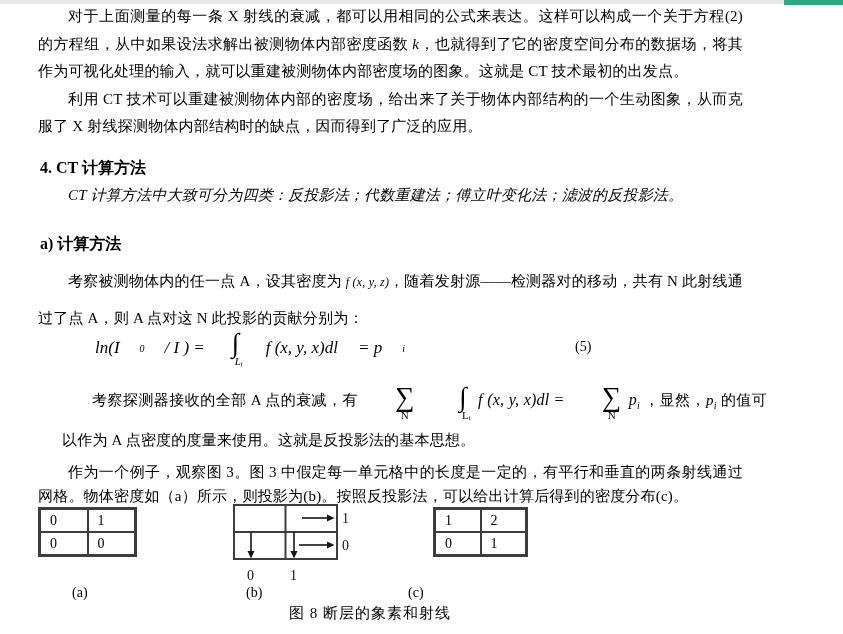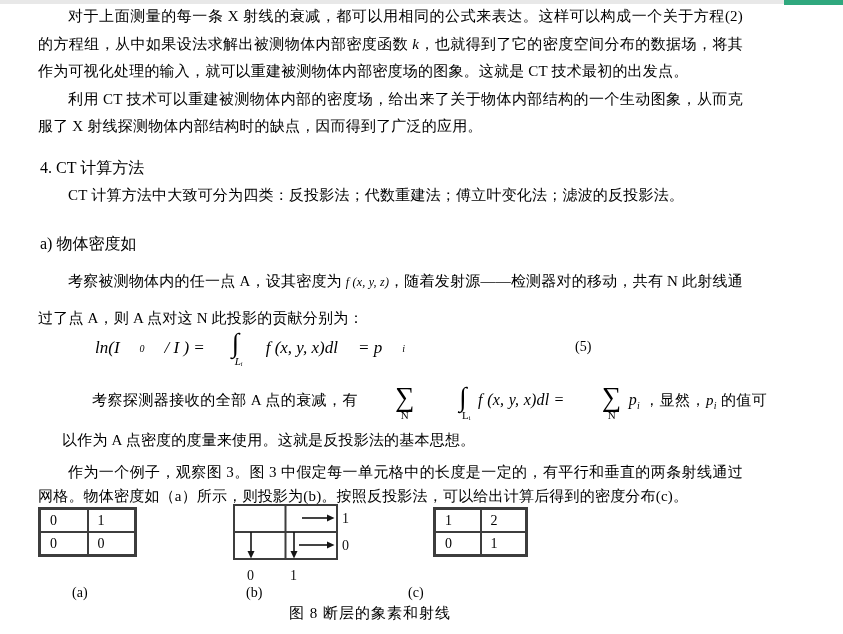--- a/index.html
+++ b/index.html
@@ -8,21 +8,21 @@
   .page { position:relative; width:843px; height:634px; background:#fff;padding-left:24px; }
 
   
   .topbar-track { position:absolute; left:0; top:0; width:843px; height:4px; }
   .topbar-accent { position:absolute; right:0; top:0; width:59px; height:5px; }
 
   
   .tblk { position:absolute; left:38px; width:705px; font-size:15px; line-height:27.5px;
           text-align:justify; letter-spacing:0.2px; }
   .indent { text-indent:2em; }
-  .heading { position:absolute; left:40px; font-size:16px; font-weight:normal; line-height:20px; }
+  .heading { position:absolute; left:40px; font-size:16px; font-weight:bold; line-height:20px; }
 
   .it { font-style:italic; }
   sub.small { font-size:10px; font-style:italic; vertical-align:-4px; }
 
   
   .formula-row { position:absolute; left:38px; top:330px; width:705px; height:44px;
                  font-size:17px; }
   .formula-inner { position:absolute; left:57px; top:0; display:flex; align-items:center;gap:20px; }
   .eq-number { position:absolute; left:537px; top:9px; font-size:14px; font-style:normal; }
 
@@ -56,23 +56,23 @@
   <div class="topbar-track" style="background:#e8e8e8;"></div>
   <div class="topbar-accent" style="background:#2fa87e;"></div>
 
   <div class="tblk" style="top:3px;">
     <div class="indent"><span>对于上面测量的每一条 X 射线的衰减，都可以用相同的公式来表达。这样可以构成一个关于方程(2)的方程组，从中如果设法求解出被测物体内部密度函数 </span><span class="it">k</span><span>，也就得到了它的密度空间分布的数据场，将其作为可视化处理的输入，就可以重建被测物体内部密度场的图象。这就是 CT 技术最初的出发点。</span></div>
     <div class="indent">利用 CT 技术可以重建被测物体内部的密度场，给出来了关于物体内部结构的一个生动图象，从而克服了 X 射线探测物体内部结构时的缺点，因而得到了广泛的应用。</div>
   </div>
 
   <div class="heading" style="top:158px;">4. CT 计算方法</div>
 
-  <div class="tblk indent" style="top:182px;">CT 计算方法中大致可分为四类：反投影法；代数重建法；傅立叶变化法；滤波的反投影法。</div>
+  <div class="tblk indent" style="top:182px;font-style:italic;">CT 计算方法中大致可分为四类：反投影法；代数重建法；傅立叶变化法；滤波的反投影法。</div>
 
-  <div class="heading" style="top:234px;">a) 物体密度如</div>
+  <div class="heading" style="top:234px;">a) 计算方法</div>
 
   <div class="tblk indent" style="top:263px; line-height:36px;"><span>考察被测物体内的任一点 A，设其密度为 </span><span class="it" style="font-size:12px;">f (x, y, z)</span><span>，随着发射源——检测器对的移动，共有 N 此射线通过了点 A，则 A 点对这 N 此投影的贡献分别为：</span></div>
 
   <div class="formula-row">
     <div class="formula-inner it">
       <span>ln(I</span>
         <sub class="small">0</sub>
         <span> / I ) = </span>
       <span class="op-stack int-stack">
         <span class="op-glyph">∫</span>

